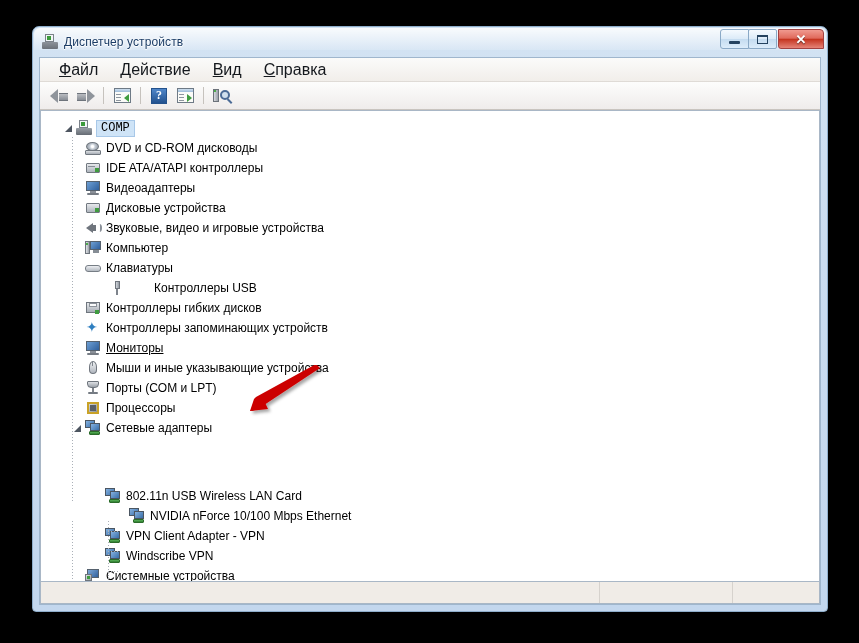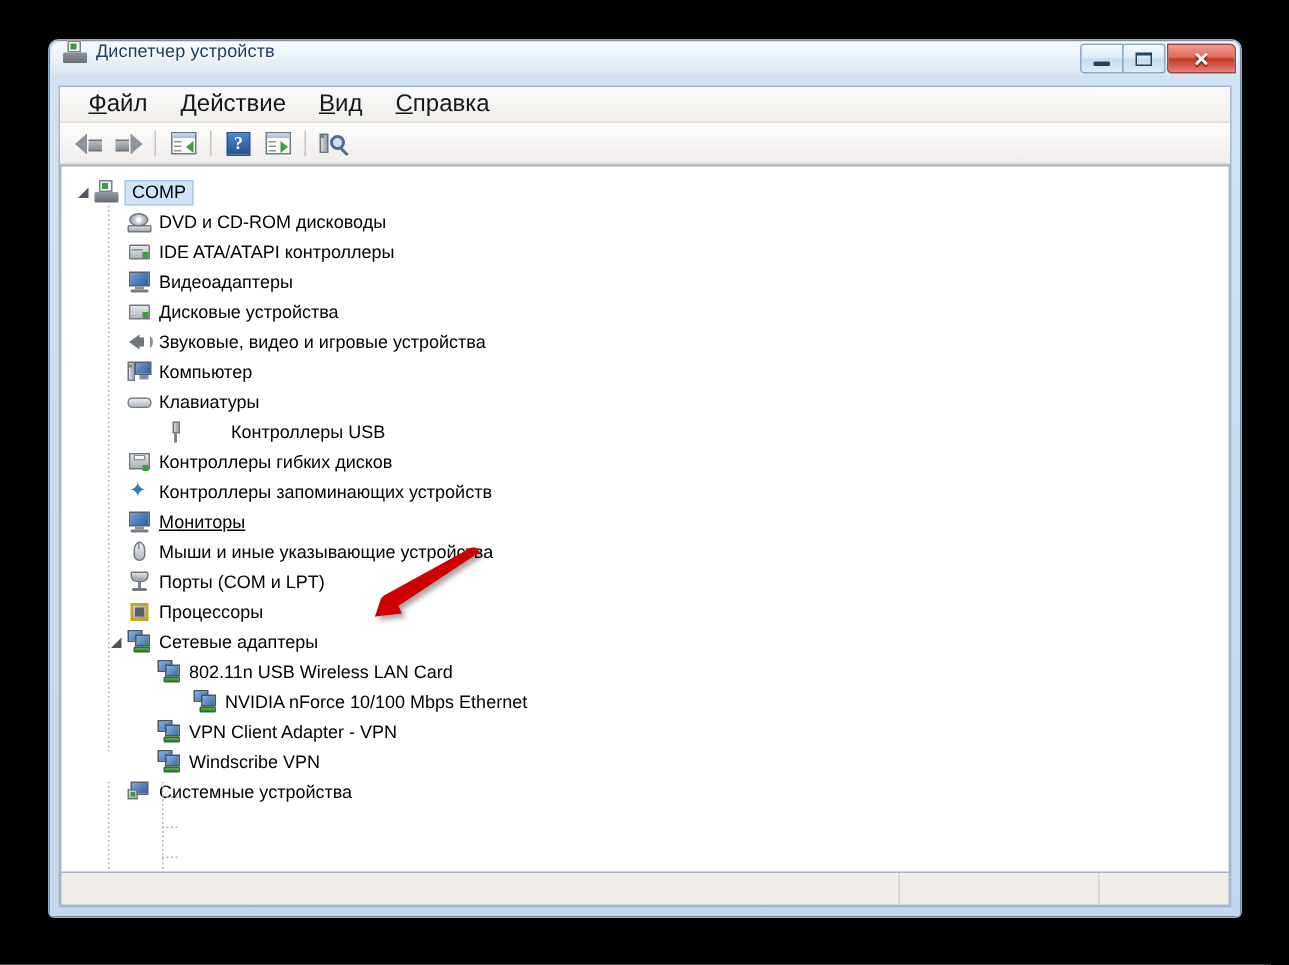--- a/index.html
+++ b/index.html
@@ -27,21 +27,21 @@
     position:absolute; left:1px; top:1px; right:1px; height:22px;
     border-radius: 6px 6px 0 0;
     background: linear-gradient(to bottom, rgba(255,255,255,0.85), rgba(255,255,255,0.15));
     pointer-events:none;
   }
 
   
   #titlebar {
     position: relative;
     height: 30px;
-    display: flex; 
+    display: flex; align-items: center;
     padding-left: 9px;
     z-index: 2;
   }
   #title-icon {
     width: 16px; height: 16px; margin-right: 6px;
     position: relative; flex: 0 0 auto;
   }
   .ti-base { position:absolute; left:0; bottom:1px; width:16px; height:7px;
     background: linear-gradient(to bottom,#8d939b,#6b7179); border-radius:1px; }
   .ti-screen { position:absolute; left:3px; top:0px; width:9px; height:8px;
@@ -535,21 +535,21 @@
             <div class="handle"></div>
         </div>
       </div>
     </div>
 
     <div id="treeview">
 
       <div class="guide-v" style="left:31px; top:26px; height:364px;"></div>
       <div class="guide-v" style="left:31px; top:410px; height:80px;"></div>
 
-      <div class="row selected" style="padding-left:6px;">
+      <div class="row selected" style="padding-left:19px;font-family:Liberation Mono, monospace;">
         <div class="twisty">
           <div class="tw-expanded"></div>
         </div>
         <div class="ico ic-root">
           <div class="printer"></div>
             <div class="page"></div>
             <div class="gdot"></div>
         </div>
         <div class="lbl">COMP</div>
       </div>
@@ -719,21 +719,21 @@
             <div class="tw-expanded"></div>
           </div>
         <div class="ico ic-net">
             <div class="pc1"></div>
             <div class="pc2"></div>
             <div class="base2"></div>
           </div>
         <div class="lbl">Сетевые адаптеры</div>
       </div>
 
-      <div class="row" style="padding-left:64px;">
+      <div class="row" style="padding-left:64px;margin-top:48px;">
         <div class="ico ic-net">
             <div class="pc1"></div>
             <div class="pc2"></div>
             <div class="base2"></div>
           </div>
         <div class="lbl">802.11n USB Wireless LAN Card</div>
       </div>
       <div class="row" style="padding-left:88px;">
         <div class="ico ic-net">
             <div class="pc1"></div>

